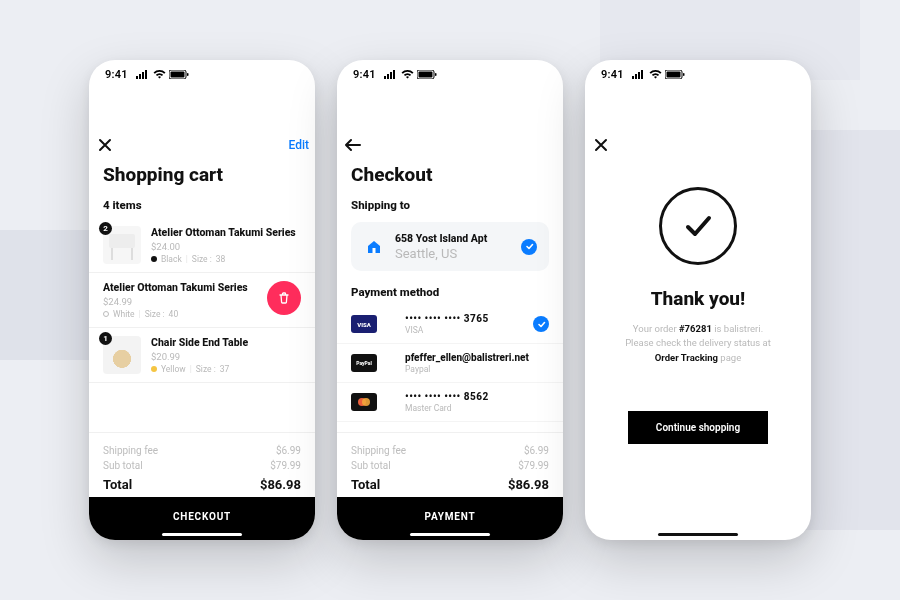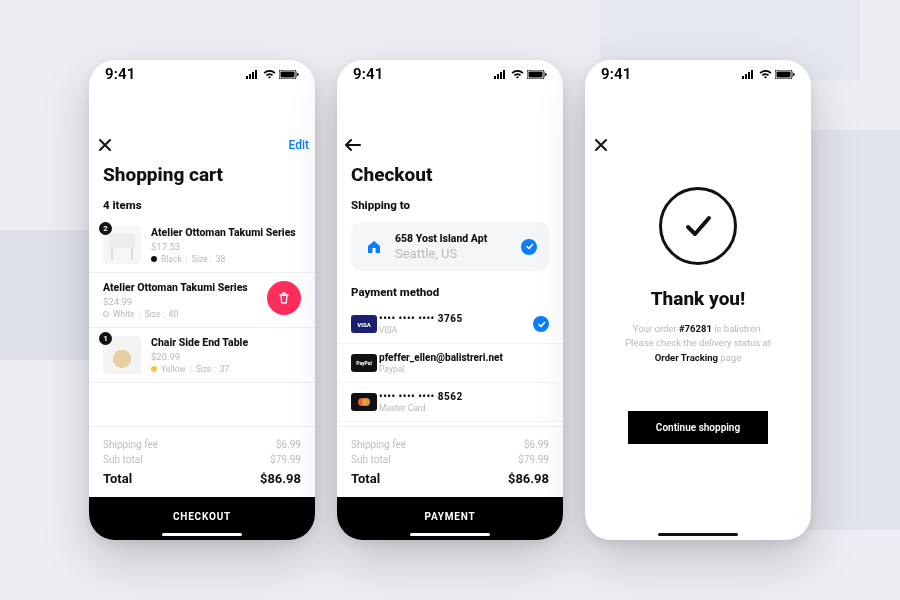--- a/index.html
+++ b/index.html
@@ -5,21 +5,21 @@
   * { box-sizing: border-box; margin: 0; padding: 0; font-family: -apple-system, BlinkMacSystemFont, "Segoe UI", Roboto, Helvetica, Arial, sans-serif; }
   body { background: #eceef3; width: 900px; height: 600px; overflow: hidden; position: relative; }
   .bg-deco-1 { position: absolute; left: 0; top: 230px; width: 110px; height: 130px; background: #dfe2ea; }
   .bg-deco-2 { position: absolute; right: 0; top: 130px; width: 110px; height: 400px; background: #e2e4ec; }
   .bg-deco-3 { position: absolute; right: 40px; top: 0; width: 260px; height: 80px; background: #e6e8ef; }
 
   .stage { position: relative; width: 900px; height: 600px; display: flex; justify-content: center; align-items: center; gap: 22px; }
 
   .phone { width: 226px; height: 480px; background: #fff; border-radius: 26px; box-shadow: 0 20px 50px rgba(0,0,0,0.18), 0 4px 12px rgba(0,0,0,0.08); overflow: hidden; display: flex; flex-direction: column; position: relative; }
 
-  .statusbar { height: 28px; display: flex; justify-content: space-between; align-items: center; padding: 0 16px; font-size: 15px; font-weight: 600; color: #000; gap: 8px; }
+  .statusbar { height: 28px; display: flex; align-items: center; padding: 0 16px; font-size: 11px; font-weight: 600; color: #000; gap: 8px; }
   .statusbar .left { letter-spacing: 0.2px; }
   .statusbar .right { display: flex; align-items: center; gap: 3px; }
   .statusbar svg { display: block; }
 
   .navbar { display: flex; justify-content: space-between; align-items: center; padding: 4px 6px 2px; margin-top: 43px; }
   .icon-btn { width: 20px; height: 20px; display: flex; align-items: center; justify-content: center; cursor: pointer; }
   .edit-link { color: #0a7cff; font-size: 12px; font-weight: 500; cursor: pointer; }
 
   .title { font-size: 19px; font-weight: 800; color: #111; padding: 6px 14px 8px; }
 
@@ -41,38 +41,38 @@
   .swatch.white { background:#fff; border:1px solid #bbb; }
   .swatch.yellow { background:#f5c542; }
   .divider-v { color:#e5e5e5; }
 
   .cart-item.swiped { padding-left: 14px; }
   .delete-btn { width: 34px; height: 34px; border-radius: 50%; background: #ff2d5c; display:flex; align-items:center; justify-content:center; cursor:pointer; flex-shrink:0; }
 
   .thumb.bulb { background: radial-gradient(circle at 50% 60%, #e7cfa2 0 30%, #f3f3f3 31% 100%); }
 
   
-  .totals { padding: 10px 14px 9px; border-top: 1px solid #f0f0f0; }
+  .totals { padding: 10px 14px 3px; border-top: 1px solid #f0f0f0; }
   .trow { display:flex; justify-content:space-between; font-size: 10px; color:#bdbdbd; padding: 2px 0; }
   .trow.total { color:#111; font-weight:700; font-size: 13px; padding-top: 4px; }
 
   .cta-bar { background:#000; color:#fff; text-align:center; font-size: 10px; font-weight:700; letter-spacing: 0.8px; padding: 14px 0 18px; cursor:pointer; }
   .home-ind { position:absolute; bottom:4px; left:50%; transform:translateX(-50%); width:80px; height:3px; border-radius:3px; background:#fff; }
   .home-ind.dark { background:#111; }
 
   
   .addr-card { margin: 4px 14px 10px; background:#f4f6f8; border-radius:10px; padding: 10px 12px; display:flex; align-items:center; gap:10px; cursor:pointer; position:relative; }
   .addr-icon { width:22px; height:22px; display:flex; align-items:center; justify-content:center; }
   .addr-lines { flex:1; }
   .addr-line1 { font-size: 10.5px; font-weight:800; color:#111; }
   .addr-line2 { font-size: 13px; color:#b9b9b9; margin-top:1px; }
   .check-badge { width:16px; height:16px; border-radius:50%; background:#0a7cff; display:flex; align-items:center; justify-content:center; flex-shrink:0; }
 
   
-  .pay-row { display:flex; align-items:center; gap:2px; padding: 8px 14px; border-bottom:1px solid #f4f4f4; cursor:pointer; }
+  .pay-row { display:flex; align-items:center; gap:28px; padding: 8px 14px; border-bottom:1px solid #f4f4f4; cursor:pointer; }
   .pay-logo { width:26px; height:18px; border-radius:3px; display:flex; align-items:center; justify-content:center; font-size:6px; font-weight:800; color:#fff; flex-shrink:0; }
   .pay-logo.visa { background:#1a1f71; }
   .pay-logo.paypal { background:#111; font-size:5px; }
   .pay-logo.mc { background:#111; }
   .pay-lines { flex:1; }
   .pay-line1 { font-size:10px; font-weight:800; color:#111; letter-spacing: 0.5px; }
   .pay-line2 { font-size:8.5px; color:#b9b9b9; margin-top:1px; }
 
   
   .thanks-wrap { flex:1; display:flex; flex-direction:column; align-items:center; justify-content:flex-start; padding: 30px 24px 12px; text-align:center; }
@@ -128,21 +128,21 @@
 
       <div class="cart-item">
         <div class="thumb">
           <span class="badge">2</span>
           <div class="leg" style="left:6px; top:8px; width:26px; height:14px; background:#ededed; border-radius:2px;"></div>
           <div class="leg" style="left:8px; top:22px; width:2px; height:12px;"></div>
           <div class="leg" style="left:28px; top:22px; width:2px; height:12px;"></div>
         </div>
         <div class="item-info">
           <div class="item-name">Atelier Ottoman Takumi Series</div>
-          <div class="item-price">$17.53</div>
+          <div class="item-price">$24.00</div>
           <div class="item-meta">
             <span class="swatch black"></span>
             <span>Black</span>
             <span class="divider-v">|</span>
             <span>Size :</span>
             <span>38</span>
           </div>
         </div>
       </div>
 

